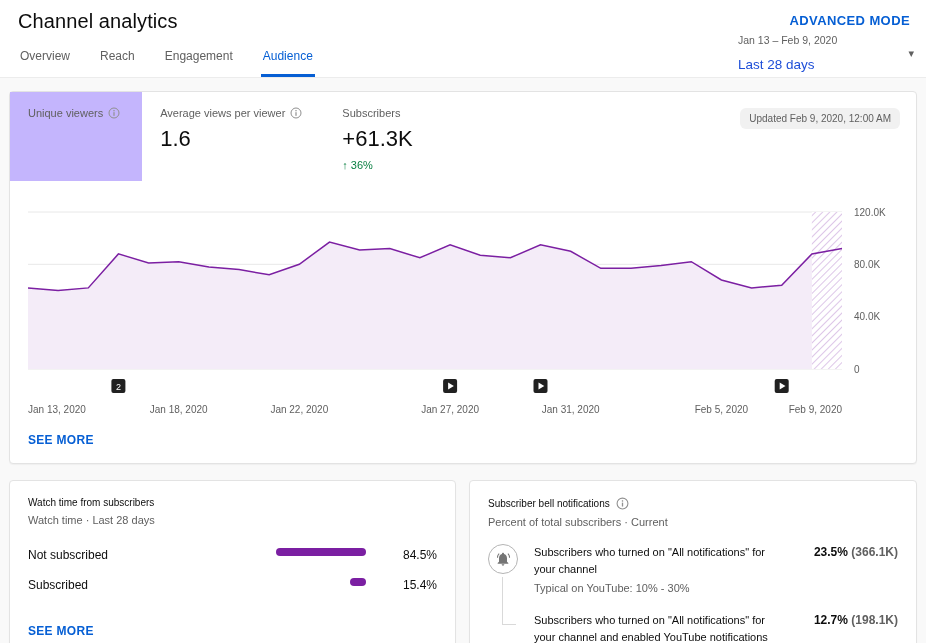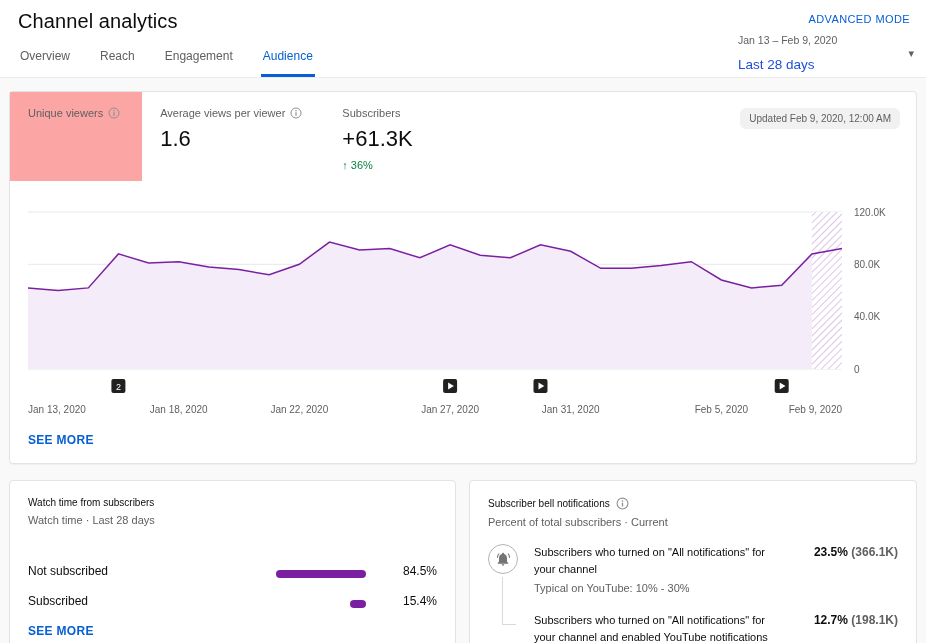--- a/index.html
+++ b/index.html
@@ -4,54 +4,54 @@
 <style>
   * { box-sizing: border-box; margin: 0; padding: 0; }
   html,body { width: 926px; height: 643px; }
   body {
     font-family: "Liberation Sans", "DejaVu Sans", sans-serif;
     background: #fff; color: #0d0d0d; overflow: hidden; position: relative;
   }
   
   .topbar { position: relative; height: 78px; background: #fff; border-bottom: 1px solid #ececec; padding-left: 9px; }
   .page-title { position: absolute; left: 18px; top: 10px; font-size: 20px; font-weight: 500; letter-spacing: 0.1px; }
-  .adv-link { position: absolute; right: 16px; top: 13px; font-size: 11px; font-weight: 400; letter-spacing: 0.4px; color: #065fd4; cursor: pointer; text-decoration: none; }
+  .adv-link { position: absolute; right: 16px; top: 13px; font-size: 13px; font-weight: 700; letter-spacing: 0.4px; color: #065fd4; cursor: pointer; text-decoration: none; }
   .tabs { position: absolute; left: 18px; bottom: 0; display: flex; gap: 26px; }
   .tab { font-size: 12px; font-weight: 500; color: #606060; padding: 6px 2px 11px; border-bottom: 3px solid transparent; cursor: pointer; }
   .tab.active { color: #065fd4; border-bottom-color: #065fd4; text-align: right; }
   .datepicker { position: absolute; right: 12px; top: 34px; width: 176px; display: flex; align-items: center; cursor: pointer; }
   .dp-text { flex: 1; }
   .dp-range { font-size: 10.5px; color: #606060; margin-bottom: 3px; }
   .dp-preset { font-size: 13.5px; color: #1d4ed8; margin-top: 11px; }
   .dp-caret { color: #606060; font-size: 11px; padding-left: 8px; }
   
   .content { background: #f9f9f9; height: 565px; padding: 13px 9px 0; }
   .card { background: #fff; border: 1px solid #e3e3e3; border-radius: 4px; box-shadow: 0 1px 1px rgba(0,0,0,0.04); }
   
   .main-card { position: relative; }
   .metrics-row { display: flex; align-items: stretch; }
   .metric { padding: 15px 22px 10px 18px; cursor: pointer; }
-  .metric.selected { background: #fca5a5; }
+  .metric.selected { background: #c4b5fd; }
   .metric-label { display: flex; align-items: center; gap: 5px; font-size: 11px; color: #606060; white-space: nowrap; }
   .metric-value { font-size: 22px; font-weight: 400; color: #0d0d0d; margin-top: 7px; }
   .metric-delta { margin-top: 7px; font-size: 11px; color: #0b8043; font-weight: 500; display: flex; align-items: center; gap: 3px; }
   .updated-badge { position: absolute; top: 16px; right: 16px; background: #f1f1f1; color: #606060; font-size: 10px; padding: 5px 9px; border-radius: 6px; }
   .chart-wrap { padding: 26px 0 0 18px; }
   .see-more { display: inline-block; font-size: 12px; font-weight: 700; letter-spacing: 0.3px; color: #065fd4; cursor: pointer; }
   .main-card .see-more { margin: 10px 0 16px 18px; }
   .ytick, .xtick { font-size: 10px; fill: #606060; font-family: "Liberation Sans", "DejaVu Sans", sans-serif; }
   .mtext { font-size: 9px; fill: #fff; text-anchor: middle; font-family: "Liberation Sans", "DejaVu Sans", sans-serif; }
   
   .bottom-row { display: flex; gap: 13px; margin-top: 16px; align-items: stretch; }
   .wt-card { width: 447px; padding: 16px 18px; }
   .bell-card { flex: 1; padding: 16px 18px; }
   .card-title { font-size: 10px; font-weight: 500; color: #0d0d0d; display: flex; align-items: center; gap: 6px; }
   .card-sub { font-size: 11px; color: #606060; margin-top: 6px; }
   .wt-rows { margin-top: 22px; }
-  .wt-row { display: flex; align-items: flex-end; height: 30px; gap: 17px; }
+  .wt-row { display: flex; align-items: flex-start; height: 30px; gap: 17px; }
   .wt-label { flex: 1; font-size: 12px; color: #0d0d0d; }
   .wt-track { width: 106px; display: flex; justify-content: flex-end; margin-right: 14px; }
   .wt-bar { height: 8px; border-radius: 4px; background: #7b1fa2; }
   .wt-value { width: 40px; text-align: right; font-size: 12px; color: #0d0d0d; }
   .wt-card .see-more { margin-top: 16px; }
   .bell-rows { margin-top: 16px; position: relative; }
   .bell-elbow { position: absolute; left: 14px; top: 33px; width: 14px; height: 48px; border-left: 1px solid #d9d9d9; border-bottom: 1px solid #d9d9d9; }
   .bell-row { display: flex; align-items: flex-start; }
   .bell-row + .bell-row { margin-top: 15px; }
   .bell-rail { width: 46px; flex: none; }

